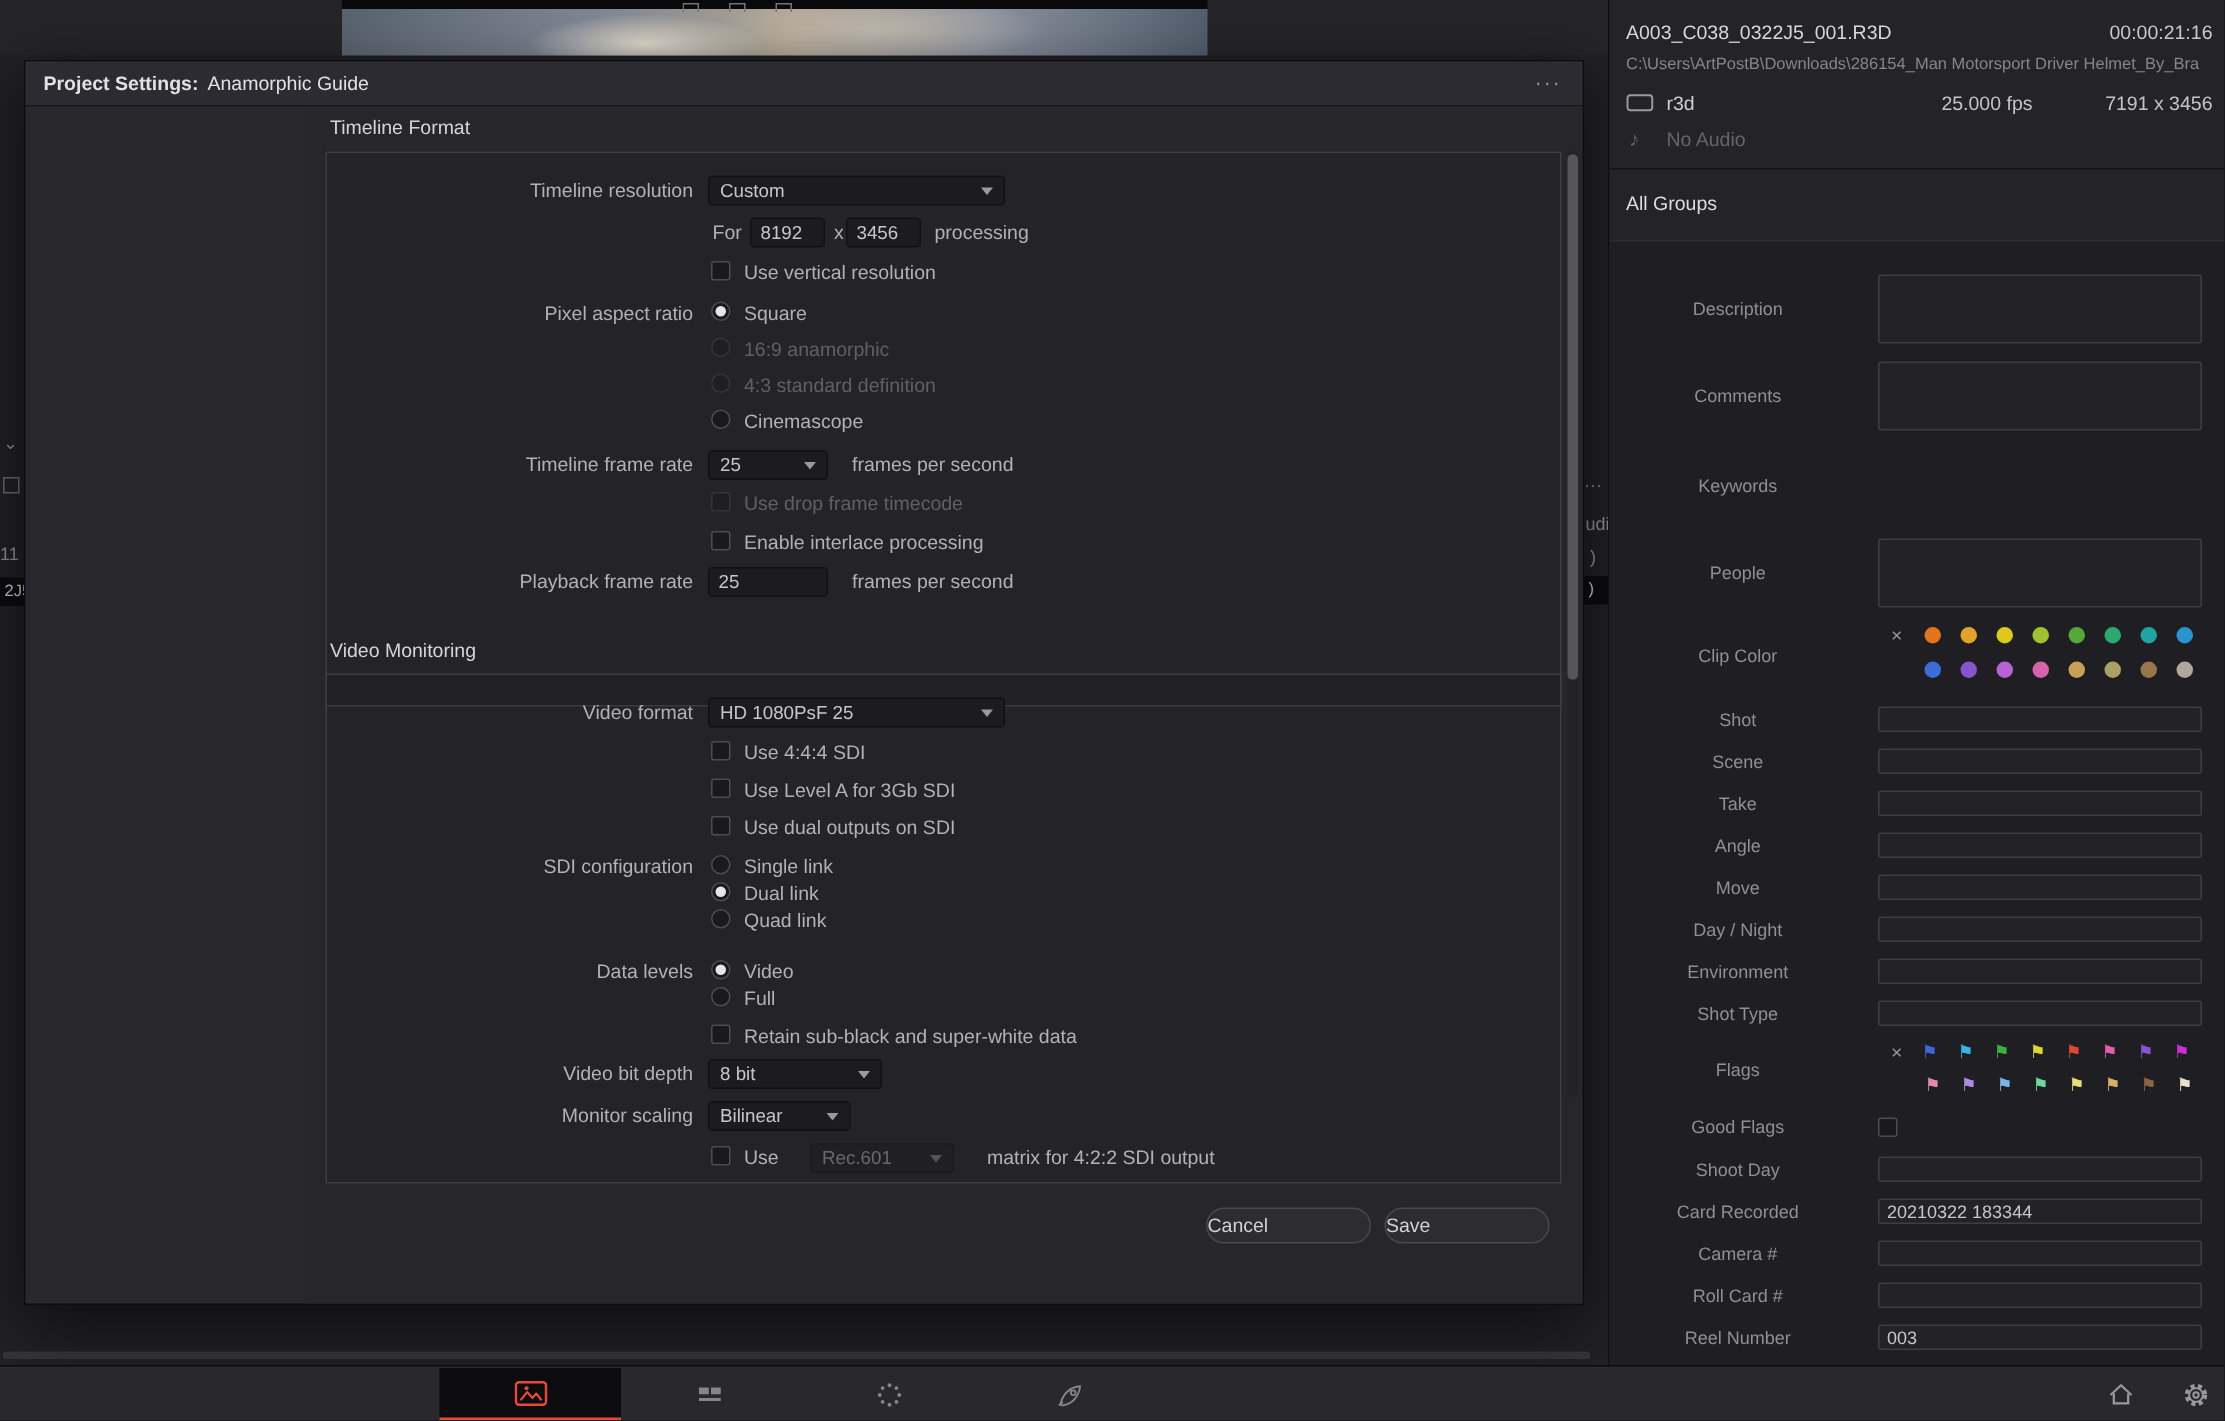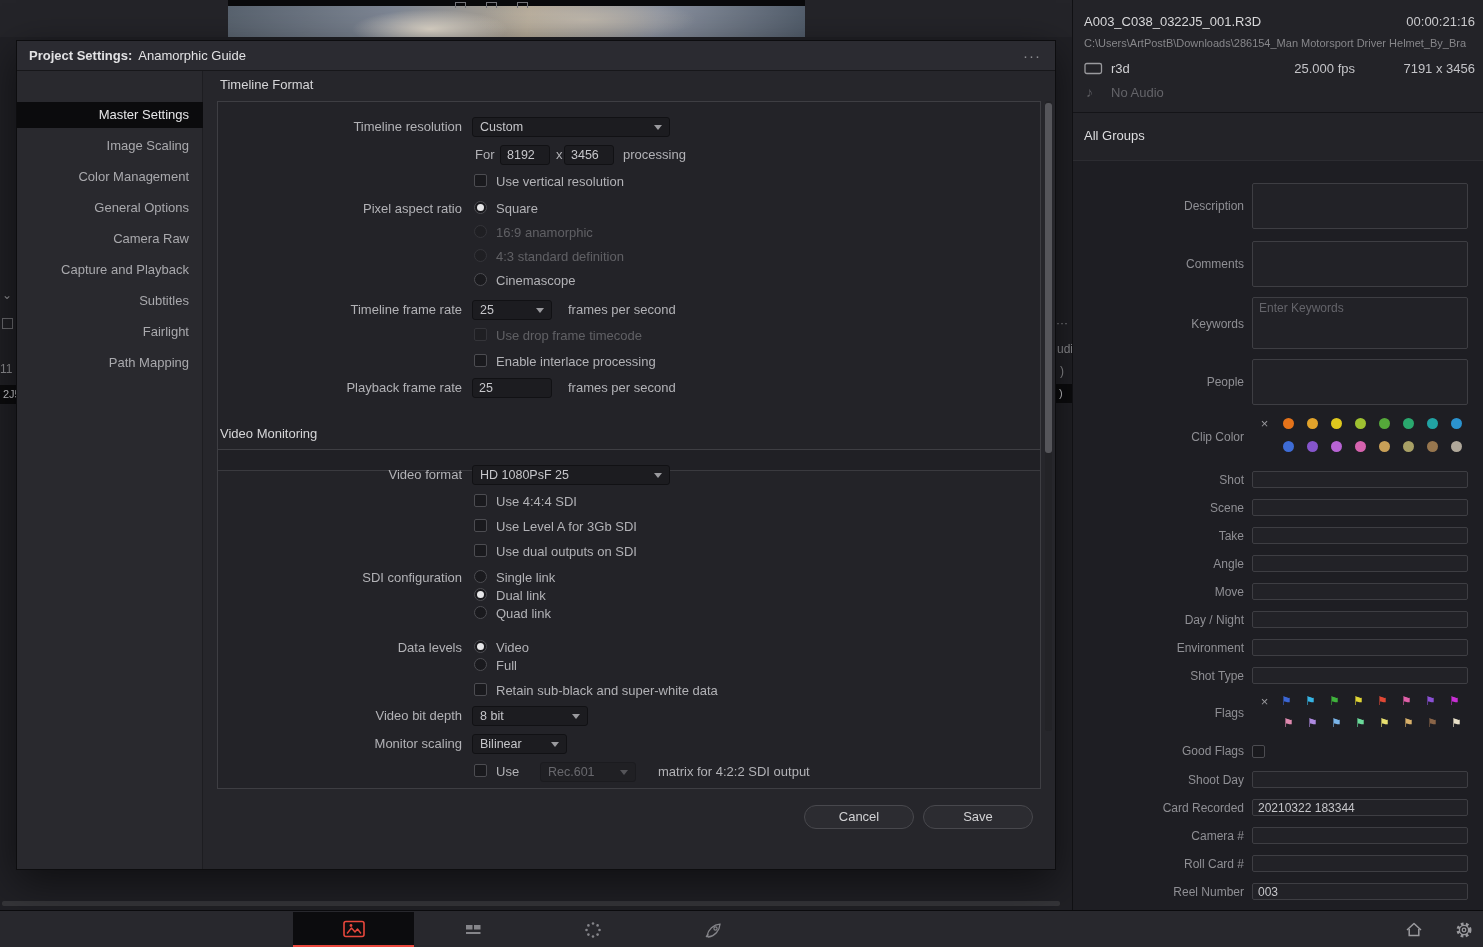--- a/index.html
+++ b/index.html
@@ -41,39 +41,39 @@
   display:flex;align-items:center;justify-content:space-between;padding:0 7px;color:#c6c6ca;font-size:12.5px}
 .caret{width:0;height:0;border-left:4px solid transparent;border-right:4px solid transparent;
   border-top:5px solid #9a9a9e;margin-left:6px;flex:0 0 auto}
 .ti{position:absolute;height:20px;background:#1c1c20;border:1px solid #111114;border-radius:3px;
   padding:0 6px;color:#c6c6ca;font-size:12.5px;line-height:18px}
 .cb{position:absolute;width:13px;height:13px;background:#1a1a1e;border:1px solid #4c4c51;border-radius:2px}
 .rd{position:absolute;width:13px;height:13px;background:#1a1a1e;border:1px solid #4c4c51;border-radius:50%}
 .rd.on::after{content:"";position:absolute;left:2px;top:2px;width:7px;height:7px;border-radius:50%;background:#e6e6e8}
 .dis{opacity:.42}
 .btn{position:absolute;width:110px;height:24px;border-radius:12px;background:#2c2c31;
-  border:1px solid #48484d;color:#d2d2d4;text-align:center;line-height:22px;cursor:default}
+  border:1px solid #48484d;color:#d2d2d4;line-height:22px;cursor:default}
 .vscroll{position:absolute;left:1028px;top:60px;width:7px;height:630px;background:#232327;border-radius:3px}
 .vthumb{position:absolute;left:0;top:2px;width:7px;height:350px;background:#55555a;border-radius:3px}
 .hscroll{position:absolute;left:2px;top:901px;width:1058px;height:5px;background:#3e3e42;border-radius:2px;opacity:.7}
 
 .rpanel{position:absolute;left:1072px;top:0;width:411px;height:910px;background:#232328;border-left:1px solid #101013}
 .clipname{position:absolute;left:11px;top:14px;color:#d8d8da}
 .cliptc{position:absolute;right:8px;top:14px;color:#c9c9cc}
 .clippath{position:absolute;left:11px;top:37px;width:398px;color:#86868a;font-size:11px;white-space:nowrap;overflow:hidden}
 .codecicon{position:absolute;left:11px;top:62px}
 .codec{position:absolute;left:38px;top:61px;color:#d0d0d3}
 .fps{position:absolute;right:128px;top:61px;color:#c4c4c8}
 .res{position:absolute;right:8px;top:61px;color:#c4c4c8}
 .noteicon{position:absolute;left:13px;top:84px;color:#5c5c61;font-size:14px}
 .noaudio{position:absolute;left:38px;top:85px;color:#646469}
 .rp-div{position:absolute;left:0;top:112px;width:411px;height:1px;background:#141418}
 .groups{position:absolute;left:11px;top:128px;color:#dedee0;cursor:default}
 .meta{position:absolute;left:0;top:160px;width:411px;height:750px;background:#1e1e23;border-top:1px solid #2c2c31}
-.mlbl{position:absolute;width:171px;text-align:right;color:#8f8f94;font-size:12px;line-height:17px}
+.mlbl{position:absolute;width:171px;text-align:center;color:#8f8f94;font-size:12px;line-height:17px}
 .mta{position:absolute;left:179px;width:216px;background:#222227;border:1px solid #3e3e43;border-radius:2px}
 .min{position:absolute;left:179px;width:216px;height:17px;background:#222227;border:1px solid #3e3e43;
   border-radius:2px;color:#c6c6ca;font-size:12px;line-height:16px;padding:0 5px;overflow:hidden}
 .placeholder{position:absolute;left:6px;top:3px;color:#64646a;font-size:12px}
 .swrow{position:absolute;display:flex;align-items:center;gap:13px}
 .swclear{width:11px;color:#9a9a9e;font-size:13px;line-height:11px;text-align:center}
 .dot{width:11px;height:11px;border-radius:50%;flex:0 0 auto}
 .flagrow{position:absolute;display:flex;align-items:center;gap:11px}
 .flag{width:13px;height:13px;font-size:12px;line-height:13px;flex:0 0 auto}
 .flag::before{content:"⚑"}
@@ -110,31 +110,20 @@
   <div class="fragchip" style="left:1056px;top:384px;width:16px;height:19px">)</div>
 
   <div class="hscroll"></div>
 
   <div class="dialog">
     <div class="dlg-title">
       <span class="t1">Project Settings:</span><span>Anamorphic Guide</span>
       <span class="dlg-menu">···</span>
     </div>
 
-    <div class="sidebar">
-      <div class="side-item active" style="top:31px">Master Settings</div>
-      <div class="side-item" style="top:62px">Image Scaling</div>
-      <div class="side-item" style="top:93px">Color Management</div>
-      <div class="side-item" style="top:124px">General Options</div>
-      <div class="side-item" style="top:155px">Camera Raw</div>
-      <div class="side-item" style="top:186px">Capture and Playback</div>
-      <div class="side-item" style="top:217px">Subtitles</div>
-      <div class="side-item" style="top:248px">Fairlight</div>
-      <div class="side-item" style="top:279px">Path Mapping</div>
-    </div>
 
     <div class="contentbg"></div>
 
     <div class="sec-head" style="left:203px;top:36px">Timeline Format</div>
 
     <div class="sec-box" style="top:60px;height:370px">
       <div class="lbl" style="top:15px">Timeline resolution</div>
       <div class="dd" style="left:254px;top:15px;width:198px">
         <span>Custom</span>
           <i class="caret"></i>
@@ -254,23 +243,20 @@
     <div class="groups">All Groups</div>
 
     <div class="meta">
       <div class="mlbl" style="top:37px">Description</div>
       <div class="mta" style="top:22px;height:46px"></div>
 
       <div class="mlbl" style="top:95px">Comments</div>
       <div class="mta" style="top:80px;height:46px"></div>
 
       <div class="mlbl" style="top:155px">Keywords</div>
-      <div class="mta" style="top:136px;height:52px">
-        <span class="placeholder">Enter Keywords</span>
-      </div>
 
       <div class="mlbl" style="top:213px">People</div>
       <div class="mta" style="top:198px;height:46px"></div>
 
       <div class="mlbl" style="top:268px">Clip Color</div>
       <div class="swrow" style="left:186px;top:257px">
         <span class="swclear">×</span>
         <span style="display:contents"><span class="dot" style="background: rgb(229, 115, 26);"></span><span class="dot" style="background: rgb(226, 163, 43);"></span><span class="dot" style="background: rgb(223, 200, 30);"></span><span class="dot" style="background: rgb(159, 193, 49);"></span><span class="dot" style="background: rgb(85, 168, 58);"></span><span class="dot" style="background: rgb(42, 168, 110);"></span><span class="dot" style="background: rgb(33, 163, 163);"></span><span class="dot" style="background: rgb(43, 147, 207);"></span></span>
       </div>
       <div class="swrow" style="left:210px;top:280px">

